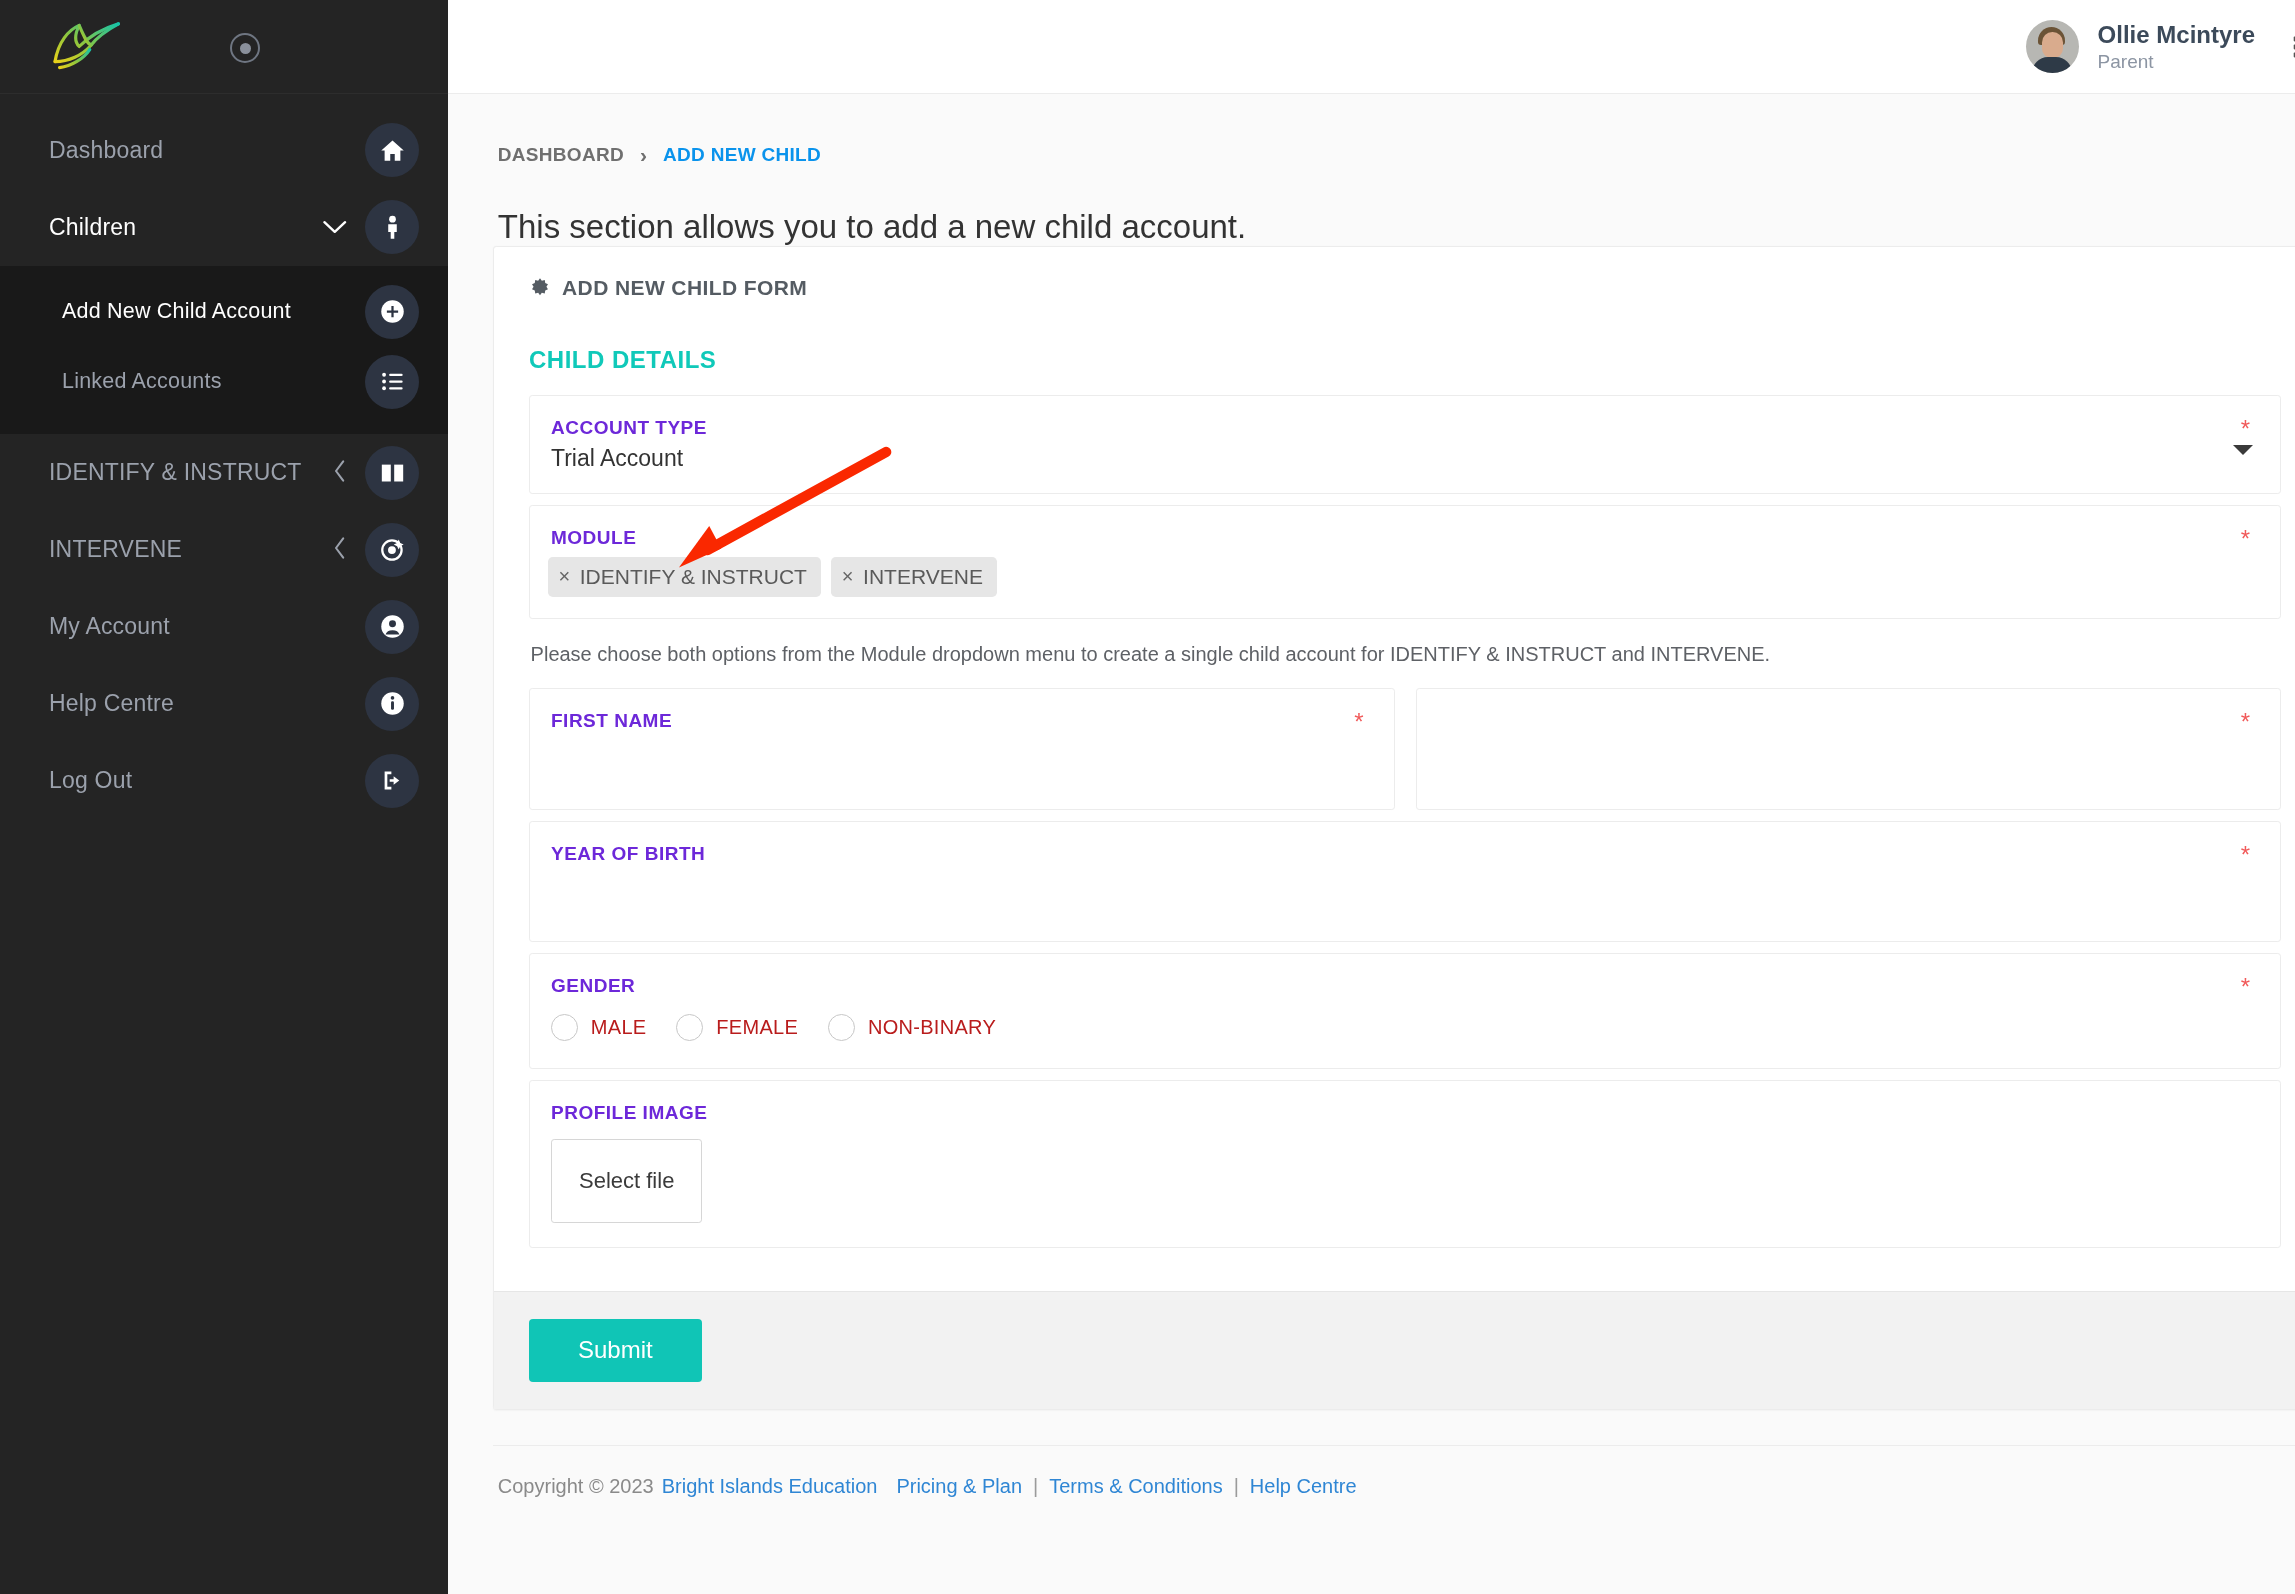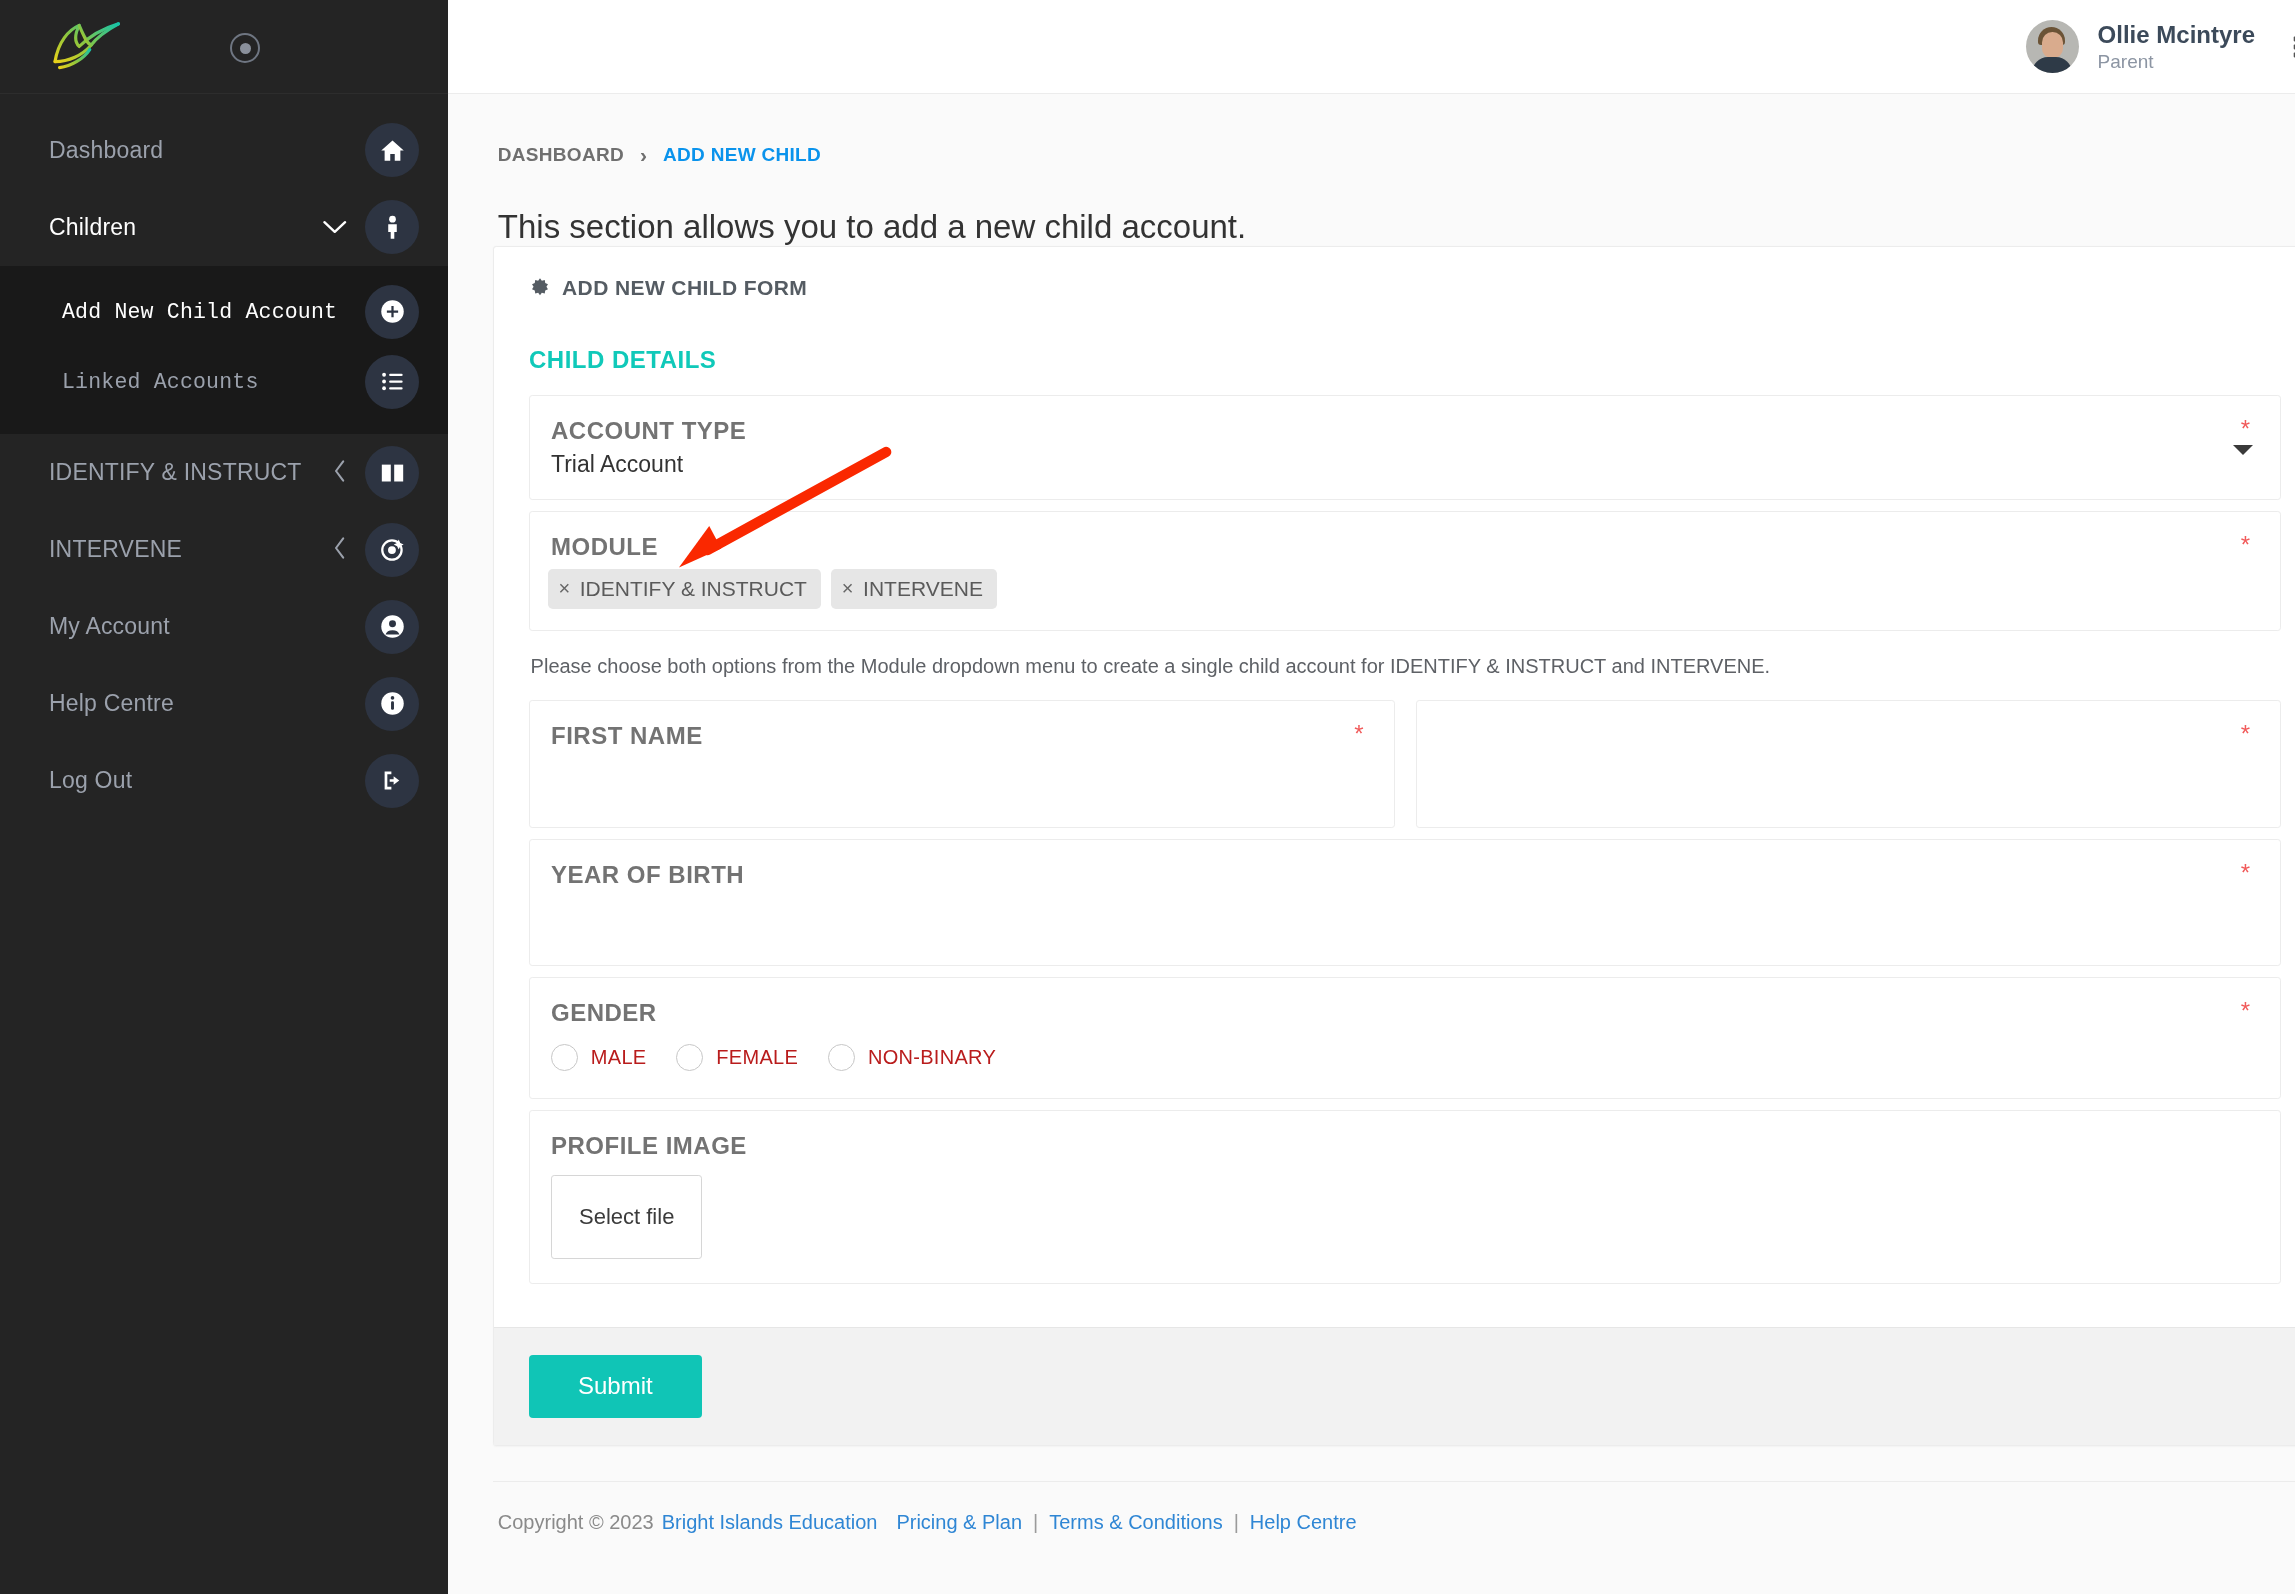--- a/index.html
+++ b/index.html
@@ -55,21 +55,21 @@
   .nav-icon {
     width: 54px; height: 54px; border-radius: 50%;
     background: #2d3442;
     display: flex; align-items: center; justify-content: center;
     flex: 0 0 54px;
   }
   .nav-icon svg { width: 27px; height: 27px; fill: #ffffff; }
 
   .submenu { background: #191919; padding: 11px 0 17.5px 0; }
   .submenu .nav-item { height: 70px; padding-left: 62px; }
-  .submenu .nav-item .label { font-size: 21.5px; font-family: Liberation Mono, monospace; }
+  .submenu .nav-item .label { font-size: 21.5px; }
 
   .nav-group-label { font-size: 22px; letter-spacing: 0.4px; }
 
   
   .main {
     flex: 1 1 auto; height: 1594px;
     background: #fafafa;
     display: flex; flex-direction: column;
     position: relative;
   }
@@ -135,21 +135,21 @@
   .fields { padding: 21px 35px 32px 35px; }
 
   .field {
     position: relative;
     border: 0.8px solid #ececec;
     border-radius: 3.2px;
     margin-bottom: 11px;
     background: #ffffff;
   }
   .field-label {
-    font-size: 24px; font-weight: 700; color: #737373;
+    font-size: 19px; font-weight: 700; color: #6d28d9;
     letter-spacing: 0.5px;
     padding: 21px 0 0 21px;
   }
   .field-value { font-size: 23px; color: #333; padding: 6.4px 0 21px 21px; }
   .req { position: absolute; right: 30px; top: 21px; color: #f15a5a; font-size: 24px; line-height: 1; }
   .caret-down {
     position: absolute; right: 27px; top: 49px;
     width: 0; height: 0;
     border-left: 10.4px solid transparent; border-right: 10.4px solid transparent;
     border-top: 10.4px solid #3a3a3a;

